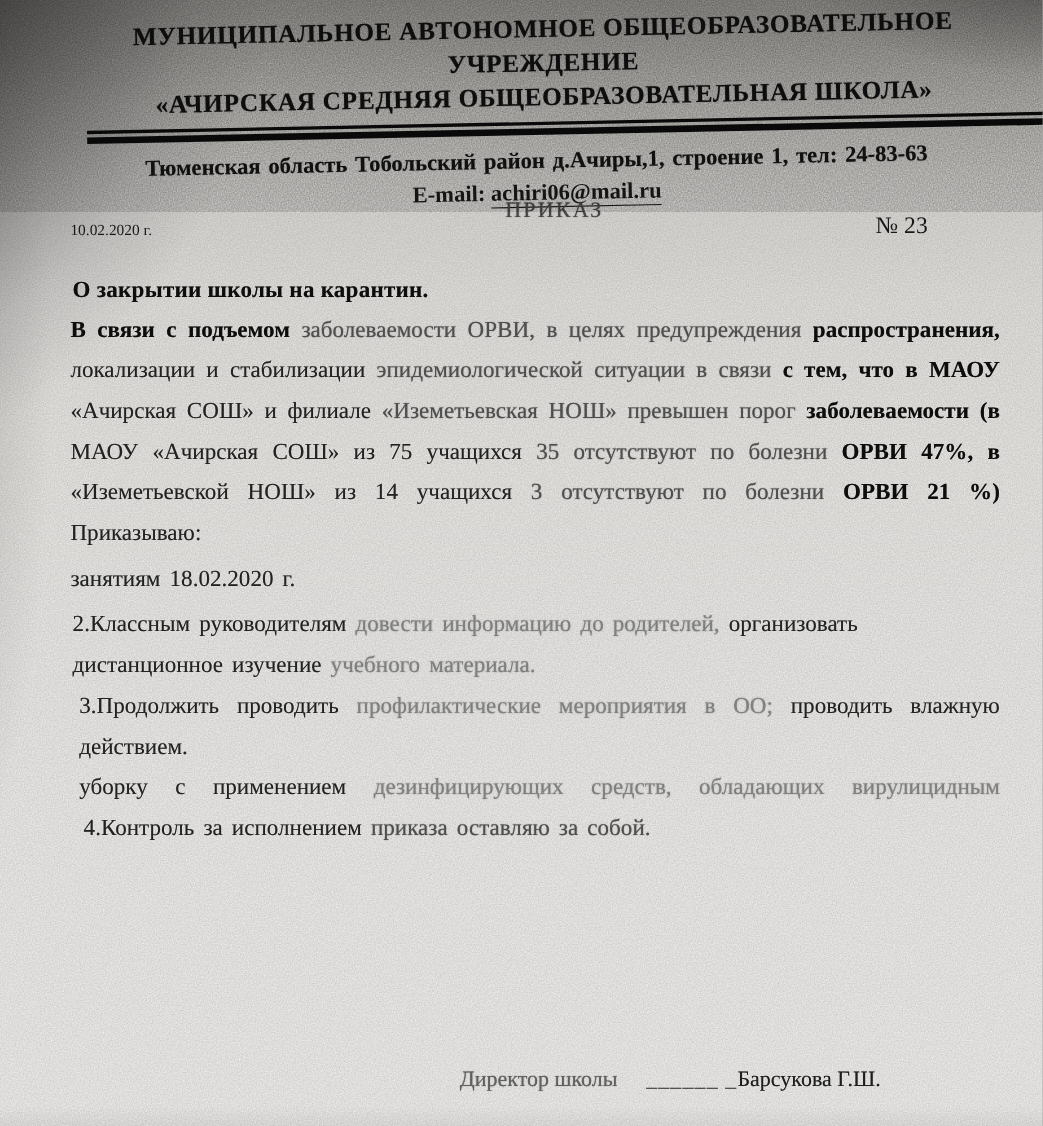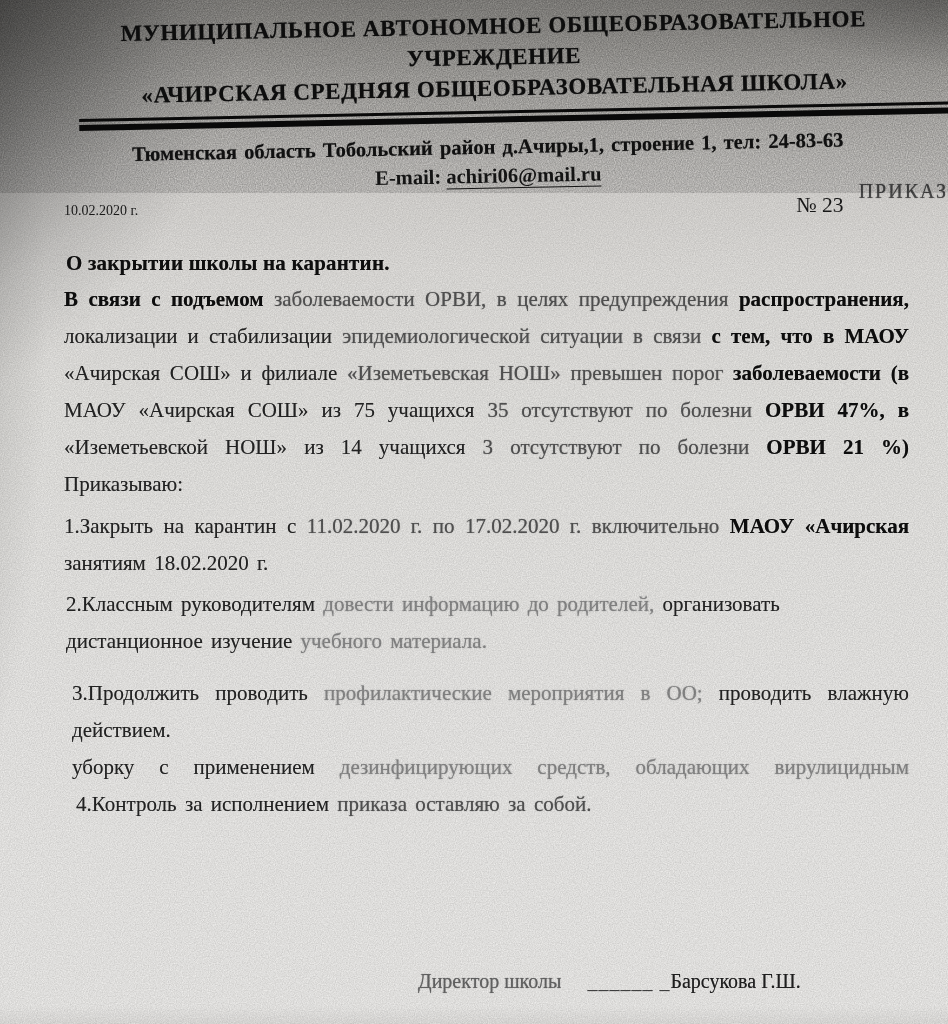--- a/index.html
+++ b/index.html
@@ -44,21 +44,21 @@
   .rule .thick{height:6px;background:#0d0d0d;}
   .addr{
     margin-top:9px;text-align:center;font-weight:700;font-size:20.5px;line-height:30px;
     color:#161616;text-shadow:0 0 .8px rgba(0,0,0,.5);padding-left:24px;
     word-spacing:2px;
   }
   .email-line{text-align:center;font-weight:700;font-size:20.5px;line-height:28px;color:#1b1b1b;padding-left:24px;}
   .email-underlined{border-bottom:1.6px solid #1b1b1b;padding-bottom:1px;}
 
   .order-title{
-    position:absolute;top:180px;left:0;width:100%;text-align:right;
+    position:absolute;top:180px;left:0;width:100%;text-align:center;
     font-size:20px;letter-spacing:2px;color:#4d4d4d;
     text-shadow:0 0 1px rgba(80,80,80,.8);
     padding-left:60px;box-sizing:border-box;
   }
   .order-date{position:absolute;top:203px;left:64px;font-size:14px;color:#1c1c1c;}
   .order-number{position:absolute;top:193px;left:796px;font-size:21.5px;color:#1a1a1a;}
   .order-subject{
     position:absolute;top:251px;left:66px;
     font-size:21px;font-weight:700;color:#101010;letter-spacing:.2px;
     text-shadow:0 0 .6px rgba(0,0,0,.5);
@@ -106,28 +106,27 @@
           <div class="line just"><span class="s0">В связи с подъемом </span><span class="s2">заболеваемости ОРВИ, в целях предупреждения </span><span class="s0">распространения,</span></div>
           <div class="line just"><span class="s1">локализации и стабилизации </span><span class="s2">эпидемиологической ситуации в связи </span><span class="s0">с тем, что в МАОУ</span></div>
           <div class="line just"><span class="s1">«Ачирская СОШ» и филиале </span><span class="s2">«Иземетьевская НОШ» превышен порог </span><span class="s0">заболеваемости (в</span></div>
           <div class="line just"><span class="s1">МАОУ «Ачирская СОШ» из 75 учащихся </span><span class="s2">35 отсутствуют по болезни </span><span class="s0">ОРВИ 47%, в</span></div>
           <div class="line just"><span class="s1">«Иземетьевской НОШ» из 14 учащихся </span><span class="s2">3 отсутствуют по болезни </span><span class="s0">ОРВИ 21 %)</span></div>
         </div>
         <div style="margin-top: 0px; padding-left: 0px;">
           <div class="line"><span class="s1">Приказываю:</span></div>
         </div>
         <div style="margin-top: 5px; padding-left: 0px;">
-          <div class="line just"><span class="s1">1.Закрыть на карантин с </span><span class="s2">11.02.2020 г. по 17.02.2020 г. включительно </span><span class="s0">МАОУ «Ачирская</span></div>
           <div class="line"><span class="s1">занятиям 18.02.2020 г.</span></div>
         </div>
         <div style="margin-top: 4px; padding-left: 2px;">
           <div class="line"><span class="s1">2.Классным руководителям </span><span class="s3">довести информацию до родителей, </span><span class="s1">организовать</span></div>
           <div class="line"><span class="s1">дистанционное изучение </span><span class="s3">учебного материала.</span></div>
         </div>
-        <div style="margin-top: 15px; padding-left: 8px;">
+        <div style="margin-top: 0px; padding-left: 8px;">
           <div class="line just"><span class="s1">3.Продолжить проводить </span><span class="s3">профилактические мероприятия в ОО; </span><span class="s1">проводить влажную</span></div>
           <div class="line"><span class="s1">действием.</span></div>
           <div class="line just"><span class="s1">уборку с применением </span><span class="s3">дезинфицирующих средств, обладающих вирулицидным</span></div>
         </div>
         <div style="margin-top: 0px; padding-left: 12px;">
           <div class="line"><span class="s1">4.Контроль за исполнением </span><span class="s2">приказа оставляю за собой.</span></div>
         </div>
       </div>
 
     <div class="signature">

